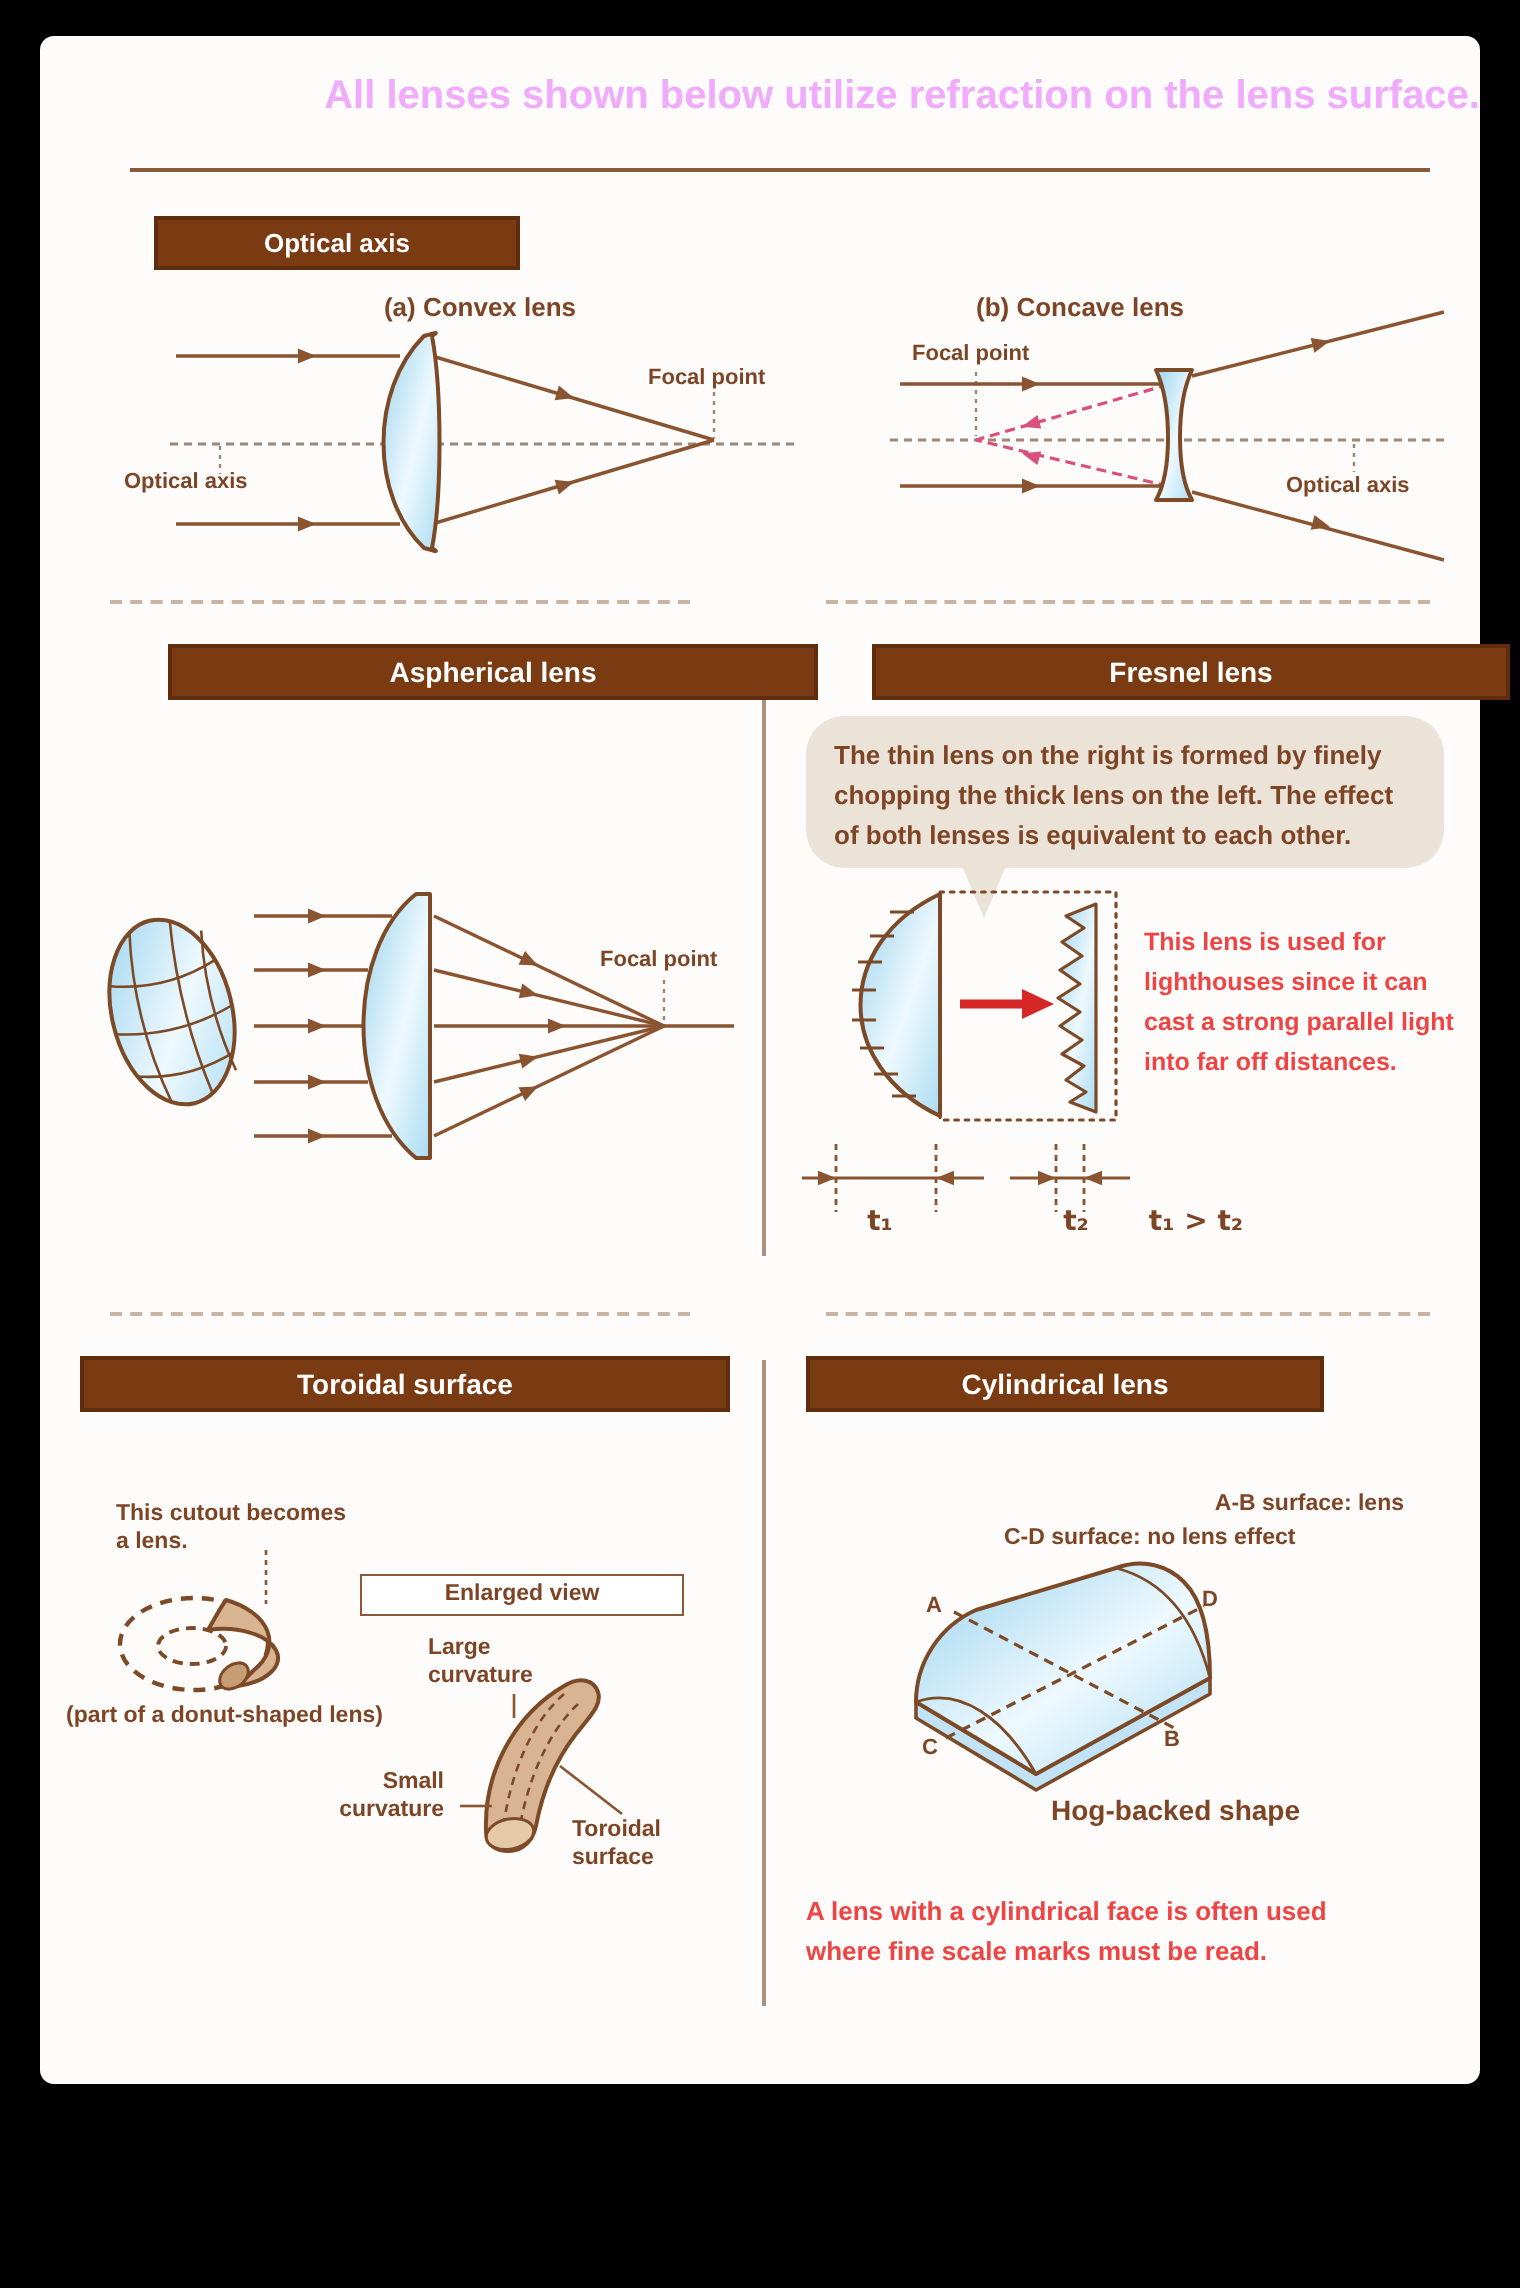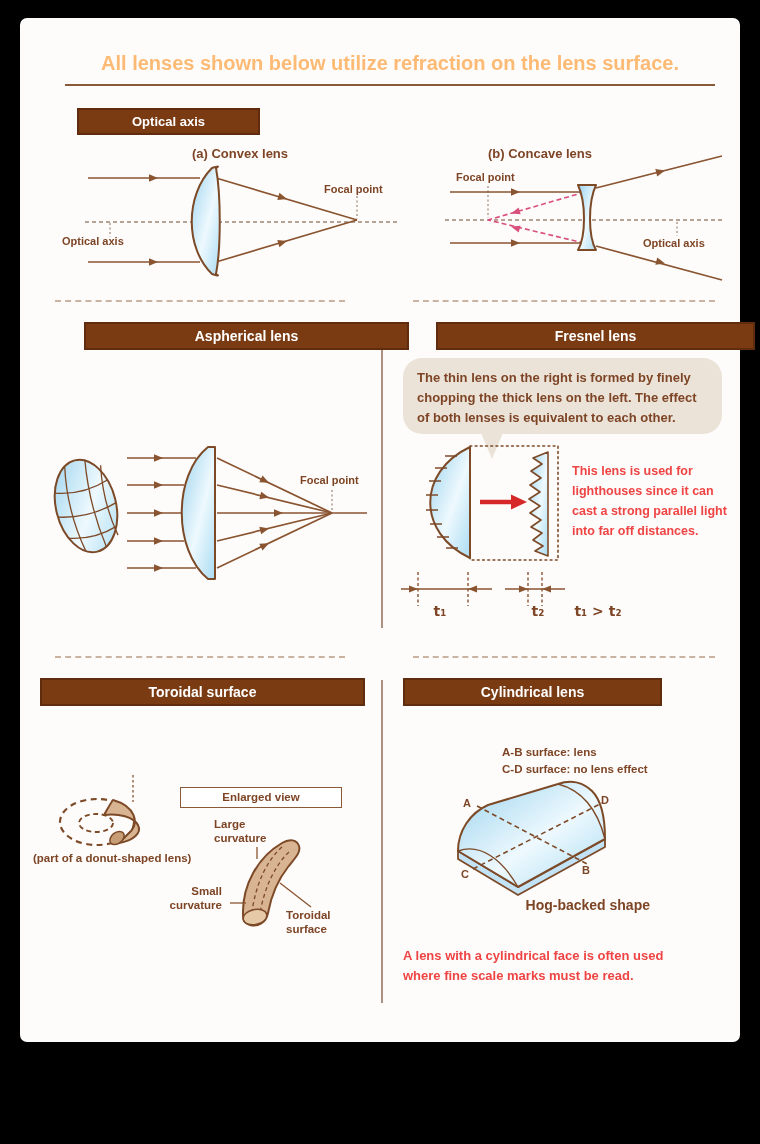--- a/index.html
+++ b/index.html
@@ -20,21 +20,21 @@
   .callout-tail{position:absolute;width:0;height:0;border-left:11px solid transparent;
            border-right:11px solid transparent;border-top:26px solid #ece3d8;}
   .note{position:absolute;font-weight:bold;color:#ef4444;}
 </style>
 </head>
 <body>
 
 <div id="canvas">
   <div id="sheet"></div>
 
-  <div class="abs" style="left:40px;top:52px;width:700px;text-align:center;font-weight:bold;font-size:20px;color:#fdba74;">All lenses shown below utilize refraction on the lens surface.</div>
+  <div class="abs" style="left:40px;top:37px;width:700px;text-align:right;font-weight:bold;font-size:20px;color:#f0abfc;">All lenses shown below utilize refraction on the lens surface.</div>
   <div class="abs" style="left:65px;top:84px;width:650px;border-top:2px solid #8a5a38;"></div>
 
   <div class="hdr" style="left:77px;top:108px;width:183px;height:27px;font-size:13px;">
     <span>Optical axis</span>
   </div>
 
   <div class="ttl" style="left:150px;top:146px;width:180px;">(a) Convex lens</div>
   <div class="lbl" style="left:324px;top:183px;width:80px;">Focal point</div>
   <div class="lbl" style="left:62px;top:235px;width:90px;">Optical axis</div>
   <svg style="left:60px;top:140px;" width="345" height="155" viewBox="0 0 345 155">
@@ -184,20 +184,21 @@
     </g>
   </svg>
 
   <div class="dashline" style="left:55px;top:656px;width:290px;"></div>
   <div class="dashline" style="left:413px;top:656px;width:302px;"></div>
   <div class="vdiv" style="left:381px;top:680px;height:323px;"></div>
 
   <div class="hdr" style="left:40px;top:678px;width:325px;height:28px;">
     <span>Toroidal surface</span>
   </div>
+  <div class="lbl" style="left:58px;top:750px;width:122px;font-size:11.5px;">This cutout becomes a lens.</div>
   <div class="lbl" style="left:33px;top:851px;width:175px;font-size:11.5px;">(part of a donut-shaped lens)</div>
   <div class="lbl" style="left:180px;top:787px;width:160px;height:17px;border:1.5px solid #8a5a38;background:#fff;text-align:center;font-size:11.5px;padding-top:2px;">Enlarged view</div>
   <div class="lbl" style="left:214px;top:817px;width:66px;font-size:11.5px;">Large curvature</div>
   <div class="lbl" style="left:158px;top:884px;width:64px;text-align:right;font-size:11.5px;">Small curvature</div>
   <div class="lbl" style="left:286px;top:908px;width:64px;font-size:11.5px;">Toroidal surface</div>
   <svg style="left:30px;top:745px;" width="365" height="210" viewBox="0 0 365 210">
     <line x1="103" y1="30" x2="103" y2="57" stroke="#8a5431" stroke-width="1.3" stroke-dasharray="2.5 2.5"></line>
     <ellipse cx="67" cy="77" rx="37" ry="23" fill="none" stroke="#7d4a28" stroke-width="2.2" stroke-dasharray="6 4.5"></ellipse>
     <ellipse cx="66" cy="78" rx="17" ry="9" fill="none" stroke="#7d4a28" stroke-width="1.9" stroke-dasharray="5 3.5"></ellipse>
     <path d="M 83 55 A 37 23 0 0 1 97 90 L 89 98 A 17 9 0 0 0 74 70 C 77 65 80 59 83 55 Z" fill="#d8b492" stroke="#7d4a28" stroke-width="2" stroke-linejoin="round"></path>
@@ -212,21 +213,21 @@
       <line x1="227" y1="102" x2="227" y2="114"></line>
       <line x1="200" y1="158" x2="216" y2="158"></line>
       <line x1="250" y1="138" x2="281" y2="162"></line>
     </g>
   </svg>
 
   <div class="hdr" style="left:403px;top:678px;width:259px;height:28px;">
     <span>Cylindrical lens</span>
   </div>
   <div class="lbl" style="left:502px;top:744px;width:200px;font-size:11.5px;line-height:1.5;">
-    <span style="display:block;">A-B surface: lens</span>
+    <span style="display:block;text-align:right;">A-B surface: lens</span>
     <span style="display:block;">C-D surface: no lens effect</span>
   </div>
   <div class="lbl" style="left:463px;top:797px;">A</div>
   <div class="lbl" style="left:601px;top:794px;">D</div>
   <div class="lbl" style="left:461px;top:868px;">C</div>
   <div class="lbl" style="left:582px;top:864px;">B</div>
   <div class="lbl" style="left:450px;top:897px;width:200px;text-align:right;font-size:14px;">Hog-backed shape</div>
   <div class="note" style="left:403px;top:946px;width:296px;font-size:13px;line-height:1.55;">A lens with a cylindrical face is often used where fine scale marks must be read.</div>
   <svg style="left:400px;top:735px;" width="340" height="270" viewBox="0 0 340 270">
     <polygon points="58,116 118,152 205,104 205,112 118,160 58,124" fill="#c2e3f5" stroke="#7d4a28" stroke-width="1.8" stroke-linejoin="round"></polygon>

